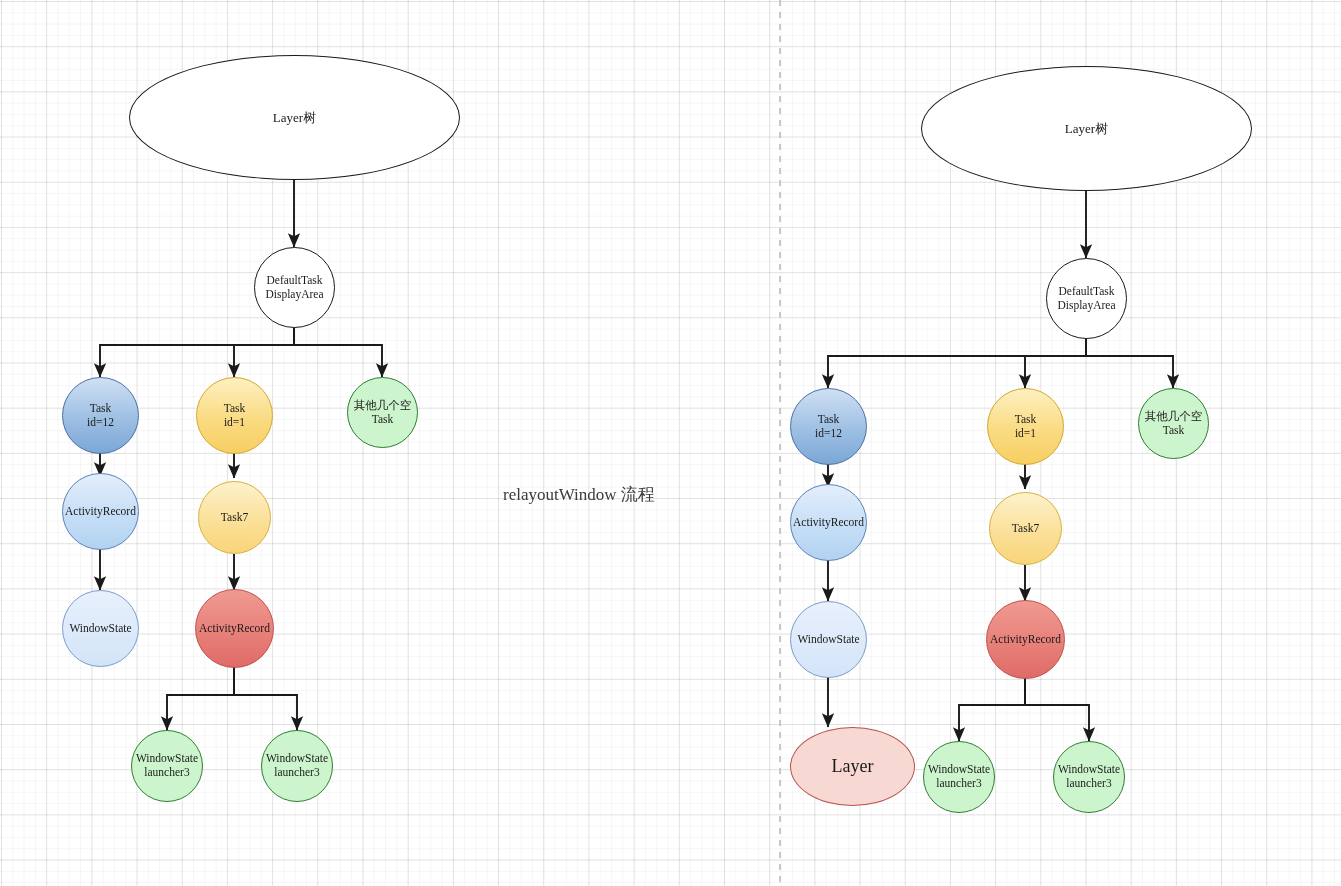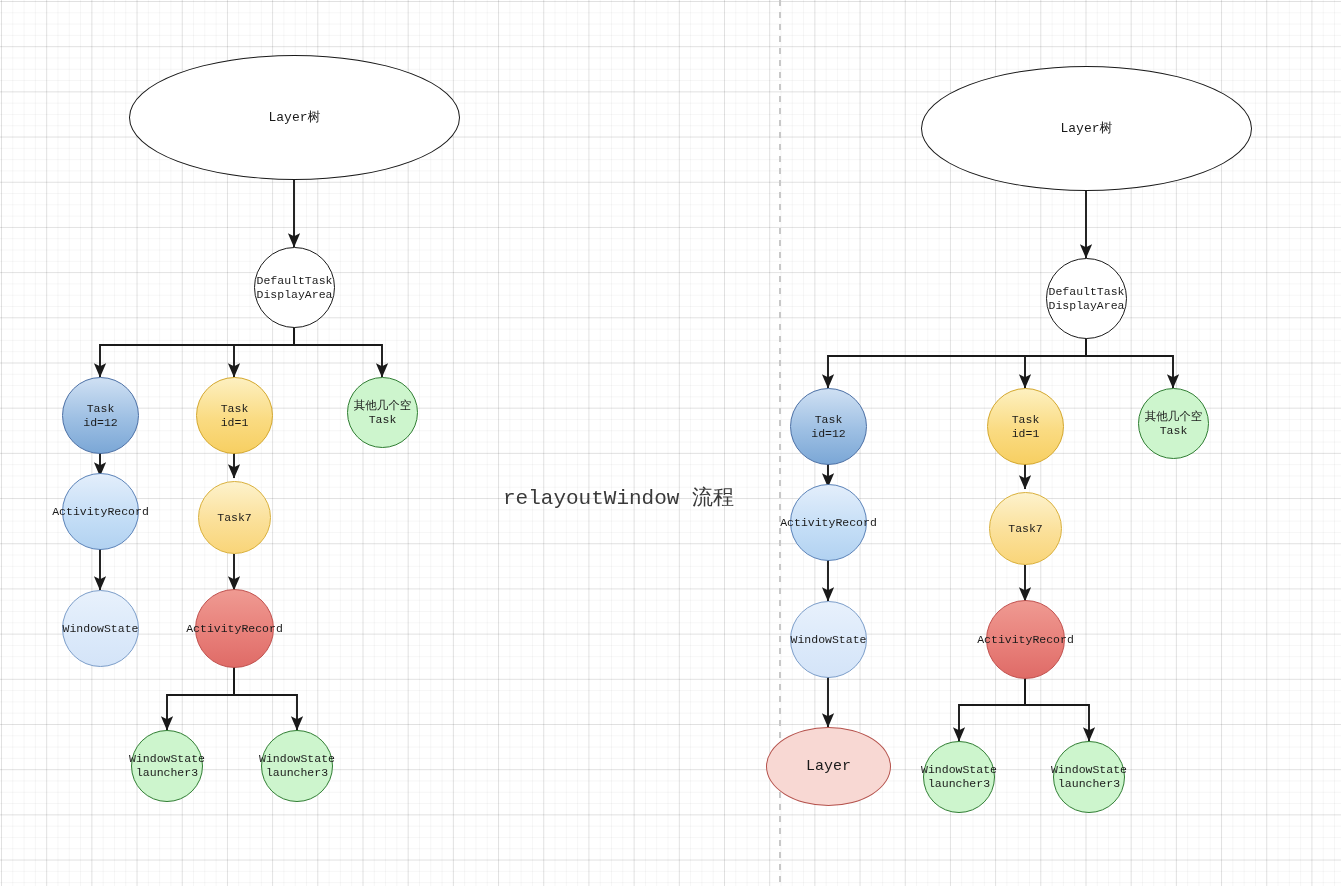--- a/index.html
+++ b/index.html
@@ -17,21 +17,21 @@
       linear-gradient(to right, rgba(0,0,0,0.035) 1px, transparent 1px),
       linear-gradient(to bottom, rgba(0,0,0,0.035) 1px, transparent 1px),
       linear-gradient(to right, rgba(0,0,0,0.085) 1px, transparent 1px),
       linear-gradient(to bottom, rgba(0,0,0,0.085) 1px, transparent 1px);
     background-size:
       11.3px 11.3px,
       11.3px 11.3px,
       45.2px 45.2px,
       45.2px 45.2px;
     background-position: 1px 1px, 1px 1px, 1px 1px, 1px 1px;
-    font-family: Liberation Mono, monospace;
+    font-family: Liberation Serif, serif;
   }
   #edges {
     position: absolute;
     left: 0; top: 0;
     width: 1341px;
     height: 886px;
     pointer-events: none;
   }
   .node {
     position: absolute;
@@ -159,41 +159,41 @@
   <div class="node circle n-yellow-light" style="left:198px; top:481px; width:73px; height:73px; font-size:11.5px;">Task7</div>
 
   <div class="node circle n-red" style="left:195px; top:589px; width:79px; height:79px; font-size:11.5px;">ActivityRecord</div>
 
   <div class="node circle n-green" style="left:131px; top:730px; width:72px; height:72px; font-size:11.5px;">WindowState
 launcher3</div>
 
   <div class="node circle n-green" style="left:261px; top:730px; width:72px; height:72px; font-size:11.5px;">WindowState
 launcher3</div>
 
-  <div class="center-label" style="left:503px; top:483px; font-size:21px;">relayoutWindow 流程</div>
+  <div class="center-label" style="left:503px; top:483px; font-size:17px;">relayoutWindow 流程</div>
 
   <div class="node ellipse n-plain" style="left:921px; top:66px; width:331px; height:125px; font-size:13px;">Layer树</div>
 
   <div class="node circle n-plain" style="left:1046px; top:258px; width:81px; height:81px; font-size:11.5px;">DefaultTask
 DisplayArea</div>
 
   <div class="node circle n-blue-dark" style="left:790px; top:388px; width:77px; height:77px; font-size:11.5px;">Task
 id=12</div>
 
   <div class="node circle n-yellow" style="left:987px; top:388px; width:77px; height:77px; font-size:11.5px;">Task
 id=1</div>
 
   <div class="node circle n-green" style="left:1138px; top:388px; width:71px; height:71px; font-size:11.5px;">其他几个空
 Task</div>
 
   <div class="node circle n-blue-mid" style="left:790px; top:484px; width:77px; height:77px; font-size:11.5px;">ActivityRecord</div>
 
   <div class="node circle n-blue-light" style="left:790px; top:601px; width:77px; height:77px; font-size:11.5px;">WindowState</div>
 
-  <div class="node ellipse n-pink" style="left:766px; top:727px; width:125px; height:79px; font-size:15px;">Layer</div>
+  <div class="node ellipse n-pink" style="left:790px; top:727px; width:125px; height:79px; font-size:18px;">Layer</div>
 
   <div class="node circle n-yellow-light" style="left:989px; top:492px; width:73px; height:73px; font-size:11.5px;">Task7</div>
 
   <div class="node circle n-red" style="left:986px; top:600px; width:79px; height:79px; font-size:11.5px;">ActivityRecord</div>
 
   <div class="node circle n-green" style="left:923px; top:741px; width:72px; height:72px; font-size:11.5px;">WindowState
 launcher3</div>
 
   <div class="node circle n-green" style="left:1053px; top:741px; width:72px; height:72px; font-size:11.5px;">WindowState
 launcher3</div>

